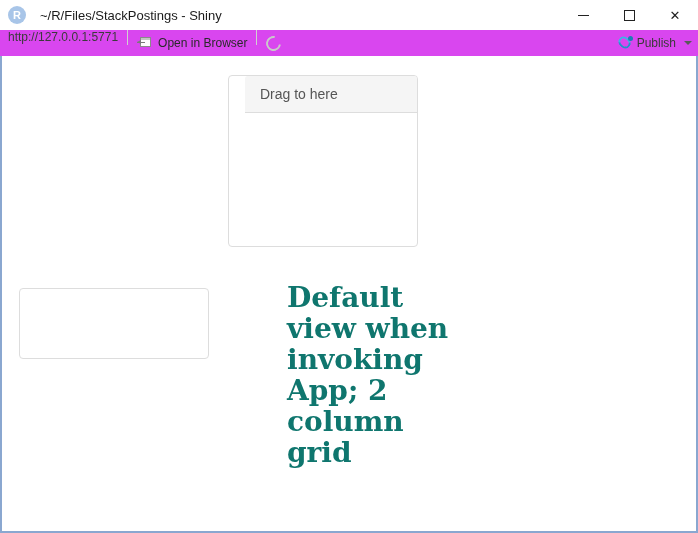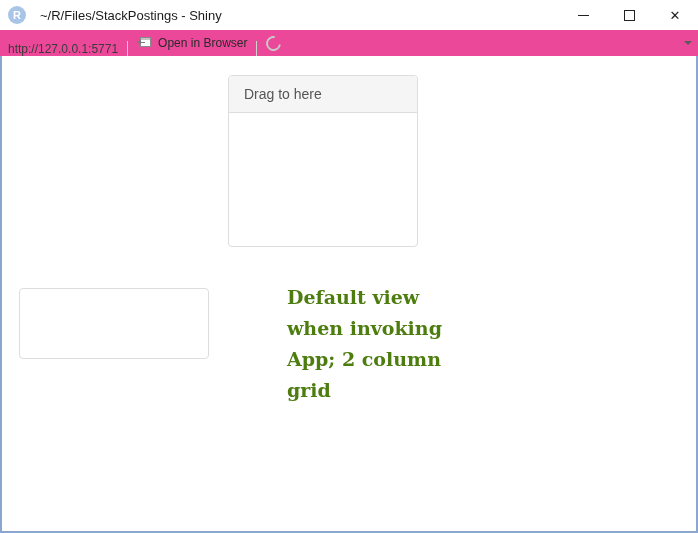--- a/index.html
+++ b/index.html
@@ -67,24 +67,24 @@
     width: 11px; height: 11px;
     border: 1px solid #222;
     box-sizing: border-box;
   }
 
   
   .toolbar {
     position: absolute;
     left: 0; top: 30px;
     width: 698px; height: 26px;
-    background: #ec4899;
+    background: #d946ef;
     border-bottom: 1px solid #d8d8d8;
     display: flex;
-    align-items: flex-end;
+    align-items: flex-start;
   }
   .url-text {
     margin-left: 8px;
     font-size: 12px;
     color: #3b3b3b;
     white-space: nowrap;
   }
   .tb-sep {
     width: 1px; height: 15px;
     background: #d0d0d0;
@@ -218,34 +218,34 @@
   }
   .drag-item {
     font-size: 13px;
     font-weight: bold;
     color: #1c1c1c;
     line-height: 20px;
   }
 
   #panel-from  { left: 17px;  top: 19px;  width: 190px; height: 172px; }
   #panel-from .panel-body { height: 131px; }
-  #panel-to    { left: 226px; top: 19px;  width: 190px; height: 172px; }
+  #panel-to    { left: 226px; top: 19px;  width: 190px; height: 172px; padding-left: 16px; }
   #panel-to .panel-body { height: 131px; }
   #panel-trash { left: 17px;  top: 232px; width: 190px; height: 71px; }
   #panel-trash .panel-body { height: 30px; padding: 6px 15px; }
 
   .annotation {
     position: absolute;
     left: 285px; top: 226px;
     width: 190px;
     font-family: "DejaVu Serif", serif;
     font-weight: bold;
-    font-size: 19px;
+    font-size: 28px;
     line-height: 31px;
-    color: #4d7c0f;
+    color: #0f766e;
   }
 </style>
 </head>
 <body>
 
 <div class="titlebar">
   <div class="app-icon">R</div>
   <div class="title-text">~/R/Files/StackPostings - Shiny</div>
   <div class="win-controls">
     <div class="win-btn">
@@ -267,20 +267,27 @@
       <span class="arrow"></span>
     </span>
     <span class="tb-label">Open in Browser</span>
   </div>
   <div class="tb-sep"></div>
   <div class="tb-item">
     <span class="icon-refresh"></span>
   </div>
 
   <div class="publish-group">
+    <div class="tb-item">
+      <span class="icon-publish">
+        <span class="ring"></span>
+        <span class="dot"></span>
+      </span>
+      <span class="publish-label">Publish</span>
+    </div>
     <span class="publish-caret"></span>
   </div>
 </div>
 
 <div class="viewport">
 
 
   <div class="panel" id="panel-to">
     <div class="panel-head">Drag to here</div>
     <div class="panel-body"></div>

